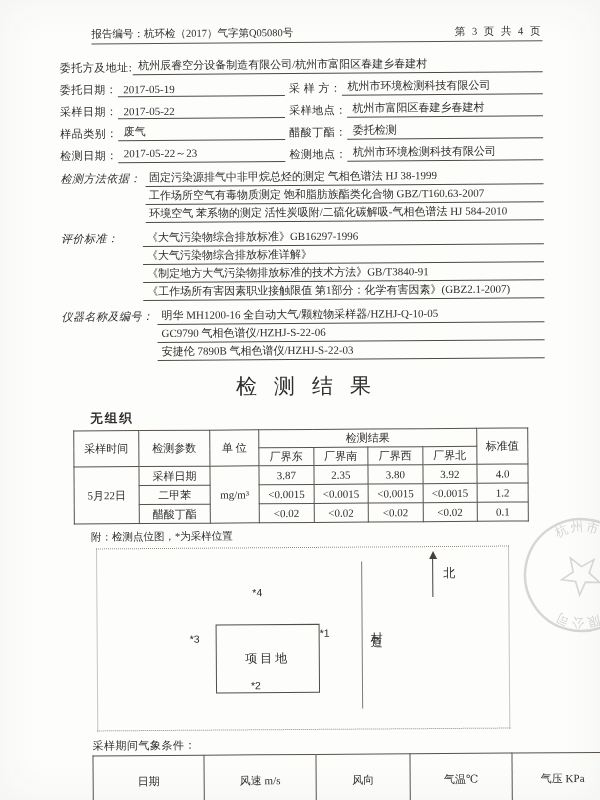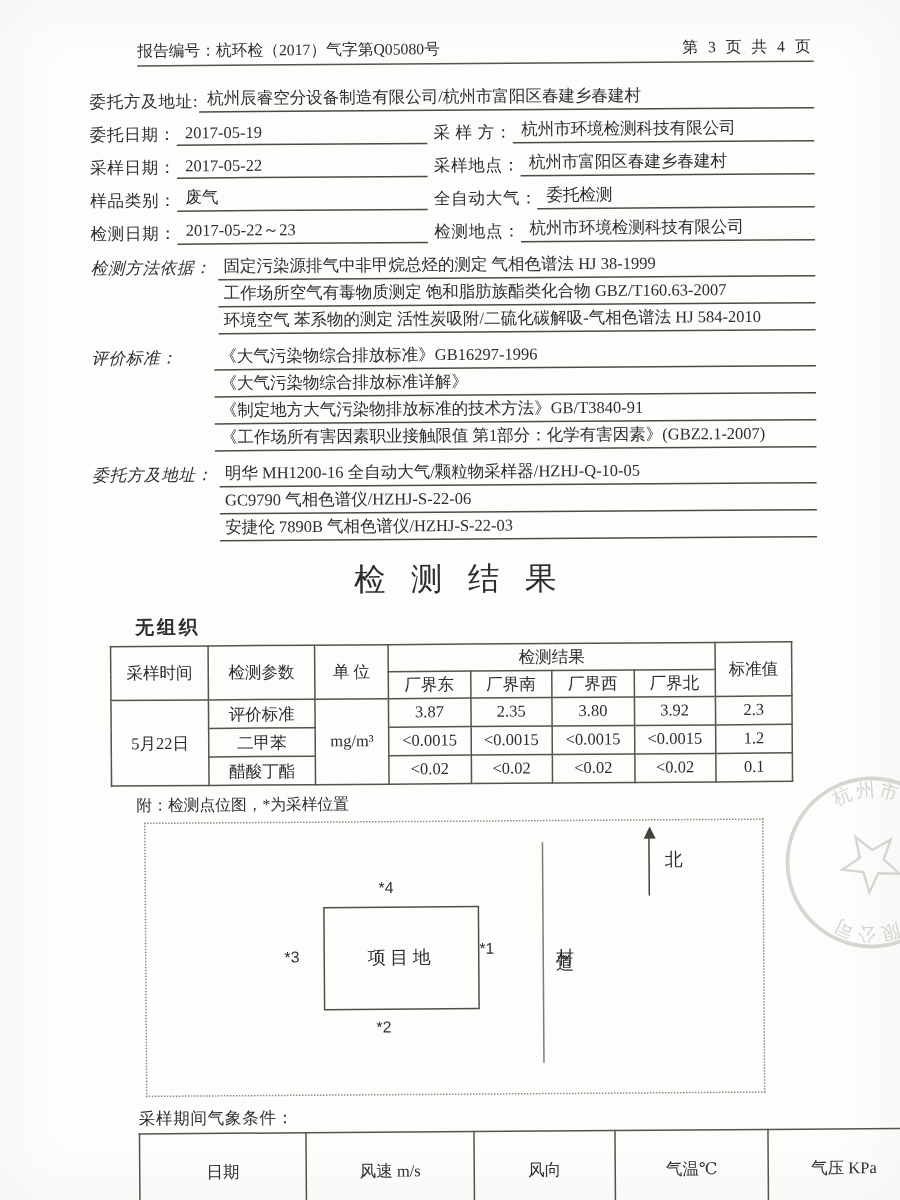--- a/index.html
+++ b/index.html
@@ -44,21 +44,21 @@
   .rtable th,.rtable td{border:1px solid #57524c;text-align:center;font-weight:normal;padding:0;}
   .rtable thead tr{height:18px;}
   .rtable tbody tr{height:19px;}
 
   .note{font-size:10.5px;margin:6px 0 4px 28px;}
 
   
   .diagram{position:relative;margin-left:33px;width:411px;height:181px;
            border:1.5px dotted #8f8c86;}
   .diagram *{position:absolute;}
-  .site-rect{left:118px;top:56px;width:102px;height:67px;border:1px solid #514d48;
+  .site-rect{left:118px;top:76px;width:102px;height:67px;border:1px solid #514d48;
              display:flex;align-items:center;justify-content:center;font-size:12px;}
   .site-rect span{position:static;letter-spacing:3px;}
   .pt{font-size:10.5px;font-family:"Liberation Sans","DejaVu Sans",sans-serif;}
   .p4{left:155px;top:38px;} .p3{left:92px;top:84px;}
   .p1{left:222px;top:79px;} .p2{left:153px;top:131px;}
   .road{left:264px;top:14px;width:1px;height:147px;background:#7f7c76;}
   .roadlbl{left:270px;top:75px;font-size:12px;writing-mode:vertical-rl;letter-spacing:4px;}
   .nline{left:335px;top:10px;width:1px;height:40px;background:#44403b;}
   .nhead{left:331.5px;top:4px;width:0;height:0;
          border-left:4px solid transparent;border-right:4px solid transparent;
@@ -111,21 +111,21 @@
             <span class="flabel">采样地点：</span>
             <span class="fval">杭州市富阳区春建乡春建村</span>
           </span>
       </div>
       <div class="frow">
         <span class="half l">
             <span class="flabel">样品类别：</span>
             <span class="fval">废气</span>
           </span>
         <span class="half r">
-            <span class="flabel">全自动大气：</span>
+            <span class="flabel">醋酸丁酯：</span>
             <span class="fval">委托检测</span>
           </span>
       </div>
       <div class="frow">
         <span class="half l">
             <span class="flabel">检测日期：</span>
             <span class="fval">2017-05-22～23</span>
           </span>
         <span class="half r">
             <span class="flabel">检测地点：</span>
@@ -147,21 +147,21 @@
       <span class="sec-label" style="width:78px;">评价标准：</span>
       <span class="sec-lines">
         <div class="sec-line">《大气污染物综合排放标准》GB16297-1996</div>
         <div class="sec-line">《大气污染物综合排放标准详解》</div>
         <div class="sec-line">《制定地方大气污染物排放标准的技术方法》GB/T3840-91</div>
         <div class="sec-line">《工作场所有害因素职业接触限值 第1部分：化学有害因素》(GBZ2.1-2007)</div>
       </span>
     </div>
 
     <div class="sec">
-      <span class="sec-label">委托方及地址：</span>
+      <span class="sec-label">仪器名称及编号：</span>
       <span class="sec-lines">
         <div class="sec-line">明华 MH1200-16 全自动大气/颗粒物采样器/HZHJ-Q-10-05</div>
         <div class="sec-line">GC9790 气相色谱仪/HZHJ-S-22-06</div>
         <div class="sec-line">安捷伦 7890B 气相色谱仪/HZHJ-S-22-03</div>
       </span>
     </div>
 
     <div class="rtitle"><span>检测结果</span></div>
     <div class="subsec">无组织</div>
 
@@ -177,27 +177,27 @@
         <tr>
           <th style="width:55px">厂界东</th>
           <th style="width:55px">厂界南</th>
           <th style="width:57px">厂界西</th>
           <th style="width:56px">厂界北</th>
         </tr>
       </thead>
       <tbody>
         <tr>
           <td rowspan="3">5月22日</td>
-          <td>评价标准</td>
+          <td>采样日期</td>
           <td rowspan="3">mg/m³</td>
           <td>3.87</td>
           <td>2.35</td>
           <td>3.80</td>
           <td>3.92</td>
-          <td>2.3</td>
+          <td>4.0</td>
         </tr>
         <tr>
           <td>二甲苯</td>
           <td>&lt;0.0015</td>
           <td>&lt;0.0015</td>
           <td>&lt;0.0015</td>
           <td>&lt;0.0015</td>
           <td>1.2</td>
         </tr>
         <tr>

